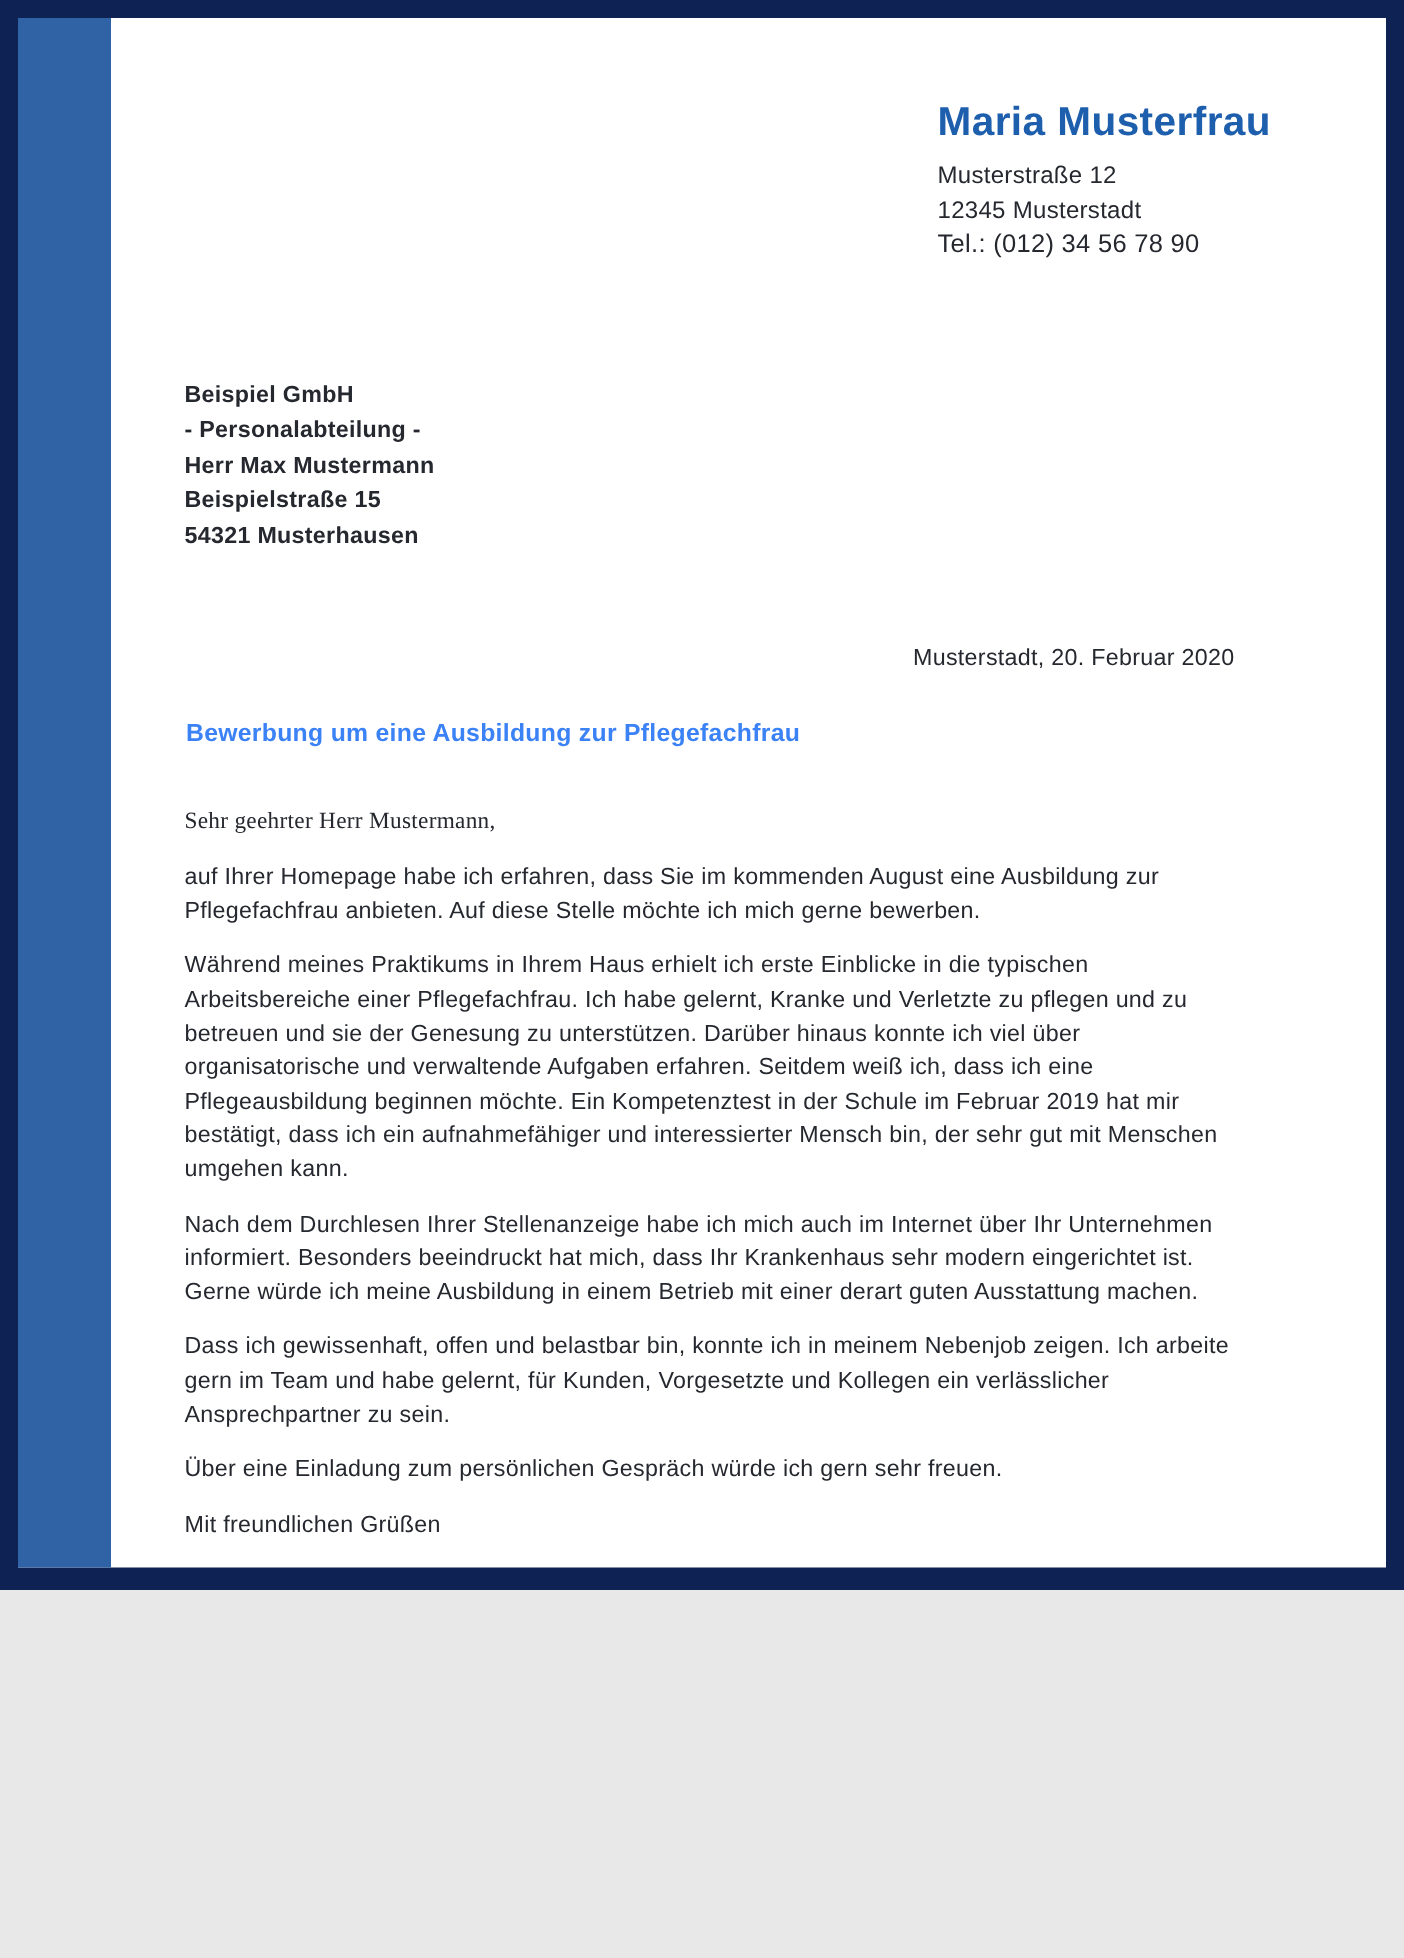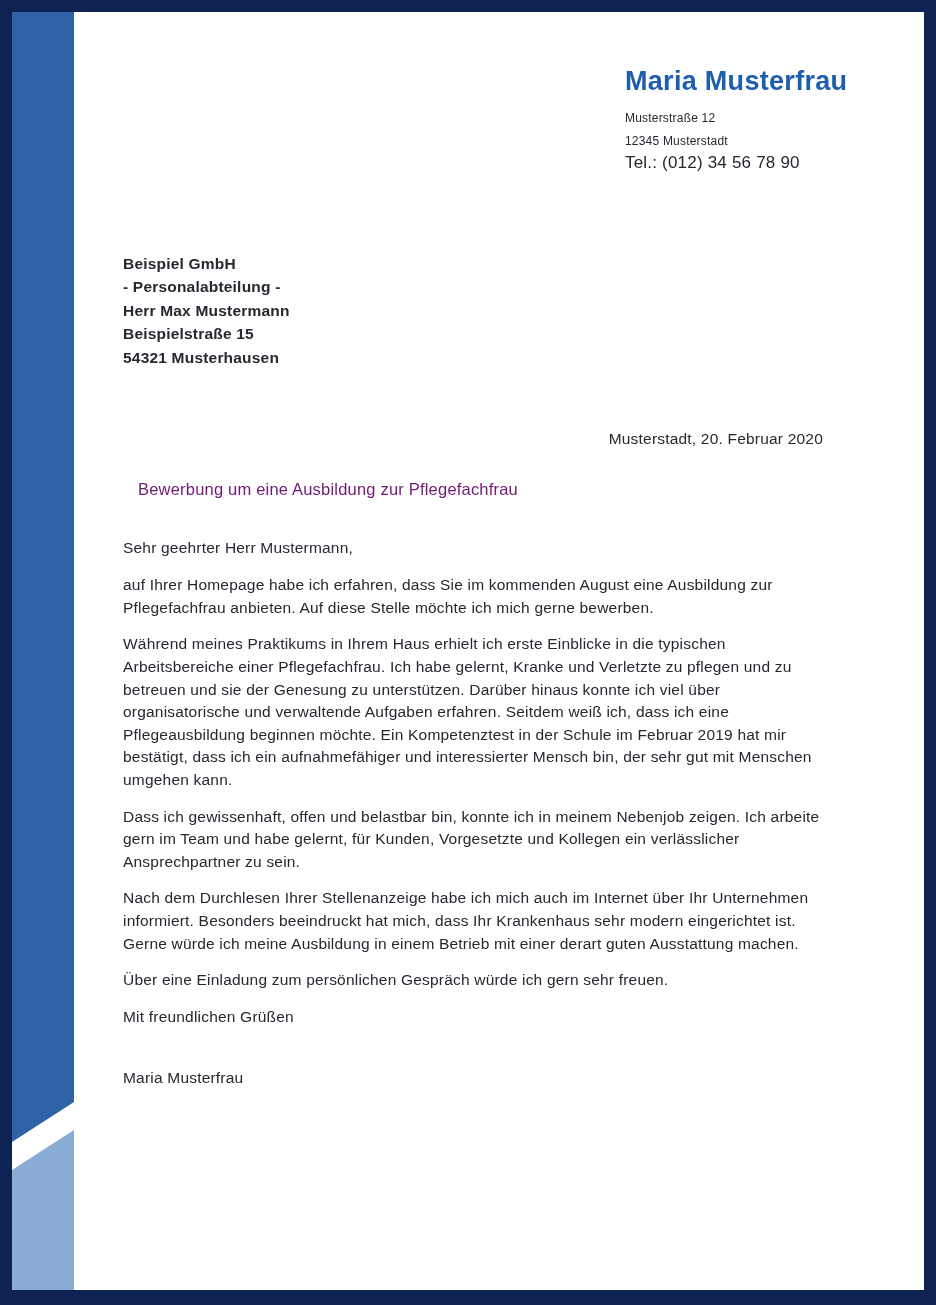--- a/index.html
+++ b/index.html
@@ -4,21 +4,21 @@
 <style>
   html, body {
     margin: 0;
     padding: 0;
     background: #e8e8e8;
     font-family: "Liberation Sans", "DejaVu Sans", sans-serif;
   }
   .page {
     position: relative;
     width: 936px;
-    height: 1305px;
+    height: 1060px;
     margin: 0 auto;
     background: #ffffff;
     box-sizing: border-box;
     border-style: solid;
     border-color: #0e2253;
     border-width: 12px 12px 15px 12px;
     overflow: hidden;
   }
   .content {
     position: relative;
@@ -59,21 +59,21 @@
     width: 300px;
   }
   .sender-name {
     font-size: 27px;
     font-weight: 600;
     color: #1d5fad;
     letter-spacing: 0.3px;
     margin-bottom: 10px;
   }
   .sender-line {
-    font-size: 12px;
+    font-size: 16px;
     line-height: 22.5px;
     color: #26282f;
     letter-spacing: 0.2px;
   }
   .sender-line.small {
     font-size: 17px;
   }
   
   .recipient {
     position: absolute;
@@ -104,27 +104,28 @@
     position: absolute;
     left: 111px;
     top: 466px;
     width: 706px;
     color: #26282f;
     font-size: 15.5px;
     line-height: 22.6px;
     letter-spacing: 0.2px;
   }
   .subject {
-    font-weight: 400;
+    font-weight: 700;
     font-size: 16.5px;
-    margin: 0 0 36px 15px;
-    color: #701a75;
+    margin: 0 0 36px 1px;
+    color: #3b82f6;
   }
   .salutation {
     margin: 0 0 15px 0;
+    font-family: Liberation Serif, serif;
   }
   .letter-body p.para {
     margin: 0 0 14px 0;
   }
   .closing {
     margin: 8px 0 0 0;
   }
   .signature {
     margin: 39px 0 0 0;
   }
@@ -155,21 +156,21 @@
       <div class="recipient-line">54321 Musterhausen</div>
     </div>
 
     <div class="date-line">Musterstadt, 20. Februar 2020</div>
 
     <div class="letter-body">
       <p class="subject">Bewerbung um eine Ausbildung zur Pflegefachfrau</p>
       <p class="salutation">Sehr geehrter Herr Mustermann,</p>
       <p class="para">auf Ihrer Homepage habe ich erfahren, dass Sie im kommenden August eine Ausbildung zur Pflegefachfrau anbieten. Auf diese Stelle möchte ich mich gerne bewerben.</p>
       <p class="para">Während meines Praktikums in Ihrem Haus erhielt ich erste Einblicke in die typischen Arbeitsbereiche einer Pflegefachfrau. Ich habe gelernt, Kranke und Verletzte zu pflegen und zu betreuen und sie der Genesung zu unterstützen. Darüber hinaus konnte ich viel über organisatorische und verwaltende Aufgaben erfahren. Seitdem weiß ich, dass ich eine Pflegeausbildung beginnen möchte. Ein Kompetenztest in der Schule im Februar 2019 hat mir bestätigt, dass ich ein aufnahmefähiger und interessierter Mensch bin, der sehr gut mit Menschen umgehen kann.</p>
+      <p class="para">Nach dem Durchlesen Ihrer Stellenanzeige habe ich mich auch im Internet über Ihr Unternehmen informiert. Besonders beeindruckt hat mich, dass Ihr Krankenhaus sehr modern eingerichtet ist. Gerne würde ich meine Ausbildung in einem Betrieb mit einer derart guten Ausstattung machen.</p>
       <p class="para">Dass ich gewissenhaft, offen und belastbar bin, konnte ich in meinem Nebenjob zeigen. Ich arbeite gern im Team und habe gelernt, für Kunden, Vorgesetzte und Kollegen ein verlässlicher Ansprechpartner zu sein.</p>
-      <p class="para">Nach dem Durchlesen Ihrer Stellenanzeige habe ich mich auch im Internet über Ihr Unternehmen informiert. Besonders beeindruckt hat mich, dass Ihr Krankenhaus sehr modern eingerichtet ist. Gerne würde ich meine Ausbildung in einem Betrieb mit einer derart guten Ausstattung machen.</p>
       <p class="para">Über eine Einladung zum persönlichen Gespräch würde ich gern sehr freuen.</p>
       <p class="closing">Mit freundlichen Grüßen</p>
       <p class="signature">Maria Musterfrau</p>
     </div>
 
   </div>
 </div>
 
 </body></html>

